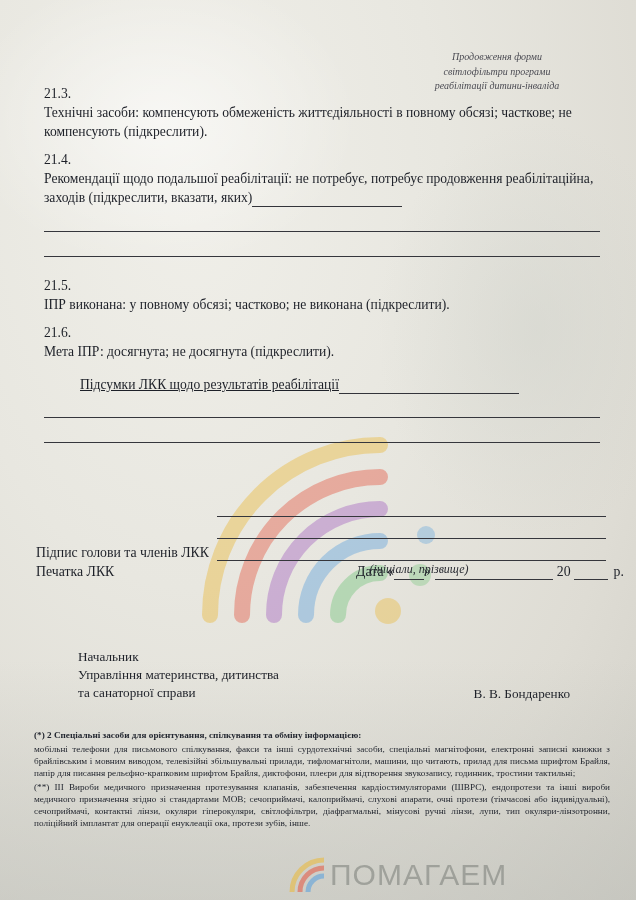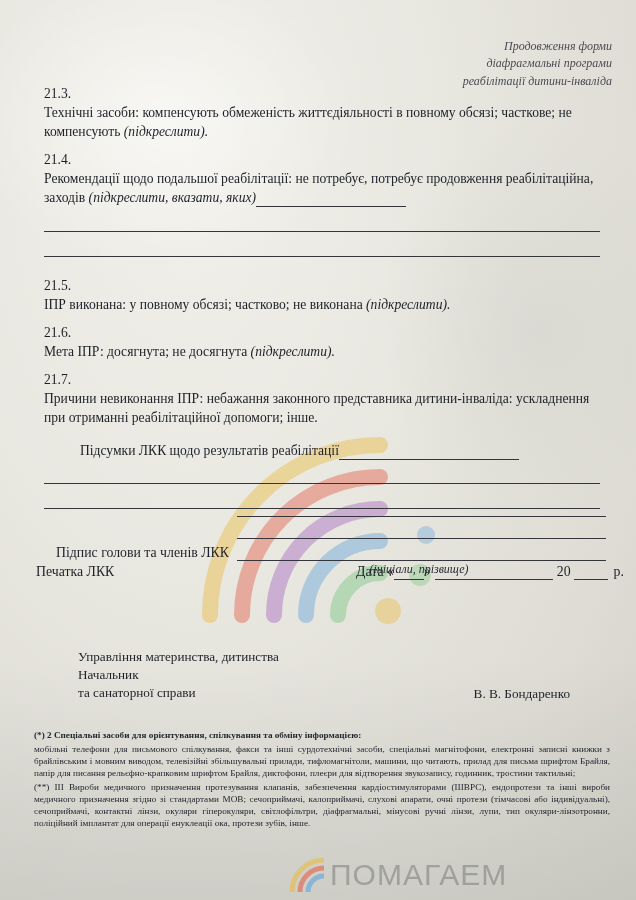--- a/index.html
+++ b/index.html
@@ -76,25 +76,25 @@
 
   .content {
     position: relative;
     z-index: 3;
     padding: 0;
   }
 
   .hdr {
     position: absolute;
     right: 24px;
-    top: 38px;
+    top: 50px;
     width: 230px;
-    text-align: right;
+    text-align: center;
     font-style: italic;
-    font-size: 12px;
+    font-size: 10px;
     line-height: 1.45;
     color: #4a4a52;
   }
 
   .body-text {
     position: absolute;
     left: 44px;
     top: 84px;
     width: 556px;
     font-size: 13.6px;
@@ -109,53 +109,53 @@
     flex-direction: column;
   }
   .num {
     flex: 0 0 auto;
     width: 38px;
     white-space: nowrap;
   }
   .txt {
     flex: 1 1 auto;
   }
-  .it { font-style: italic; }
+  .it { }
 
   .ruleline {
     display: inline-block;
     border-bottom: 1px solid #33343a;
     vertical-align: bottom;
     height: 0.95em;
   }
   .fullrule {
     border-bottom: 1px solid #35363c;
     height: 15px;
     margin: 6px 0 9px 0;
   }
 
   .blockgap { height: 10px; }
 
   .sum-line {
     margin-top: 14px;
     padding-left: 36px;
+    text-decoration: underline;
   }
 
   .sig-block {
     position: absolute;
     left: 36px;
     top: 500px;
     width: 570px;
     font-size: 13.8px;
     color: #1d2028;
   }
   .sig-row {
     display: flex;
     align-items: flex-end;
-    margin-left: 20px;
   }
   .sig-label { flex: 0 0 auto; }
   .sig-rules { flex: 1 1 auto; margin-left: 8px; }
   .sig-rules .r { border-bottom: 1px solid #35363c; height: 21px; }
   .sig-rules .r:first-child { height: 16px; }
   .initials {
     text-align: center;
     font-style: italic;
     font-size: 12px;
     color: #2a2c33;
@@ -240,21 +240,21 @@
         <path d="M20,36 A16,16 0 0,1 36,20" stroke="#5fa3dd"></path>
       </g>
     </svg>
   </div>
   <div class="wm-text">ПОМАГАЕМ</div>
 
   <div class="content">
 
     <div class="hdr">
       <div>Продовження форми</div>
-      <div>діафрагмальні програми</div>
+      <div>світлофільтри програми</div>
       <div>реабілітації дитини-інваліда</div>
     </div>
 
     <div class="body-text">
 
       <div class="item">
         <span class="num">21.3.</span>
         <span class="txt"><span>Технічні засоби: компенсують обмеженість життєдіяльності в повному обсязі; часткове; не компенсують </span><span class="it">(підкреслити).</span></span>
       </div>
 
@@ -270,24 +270,20 @@
       <div class="item">
         <span class="num">21.5.</span>
         <span class="txt"><span>ІПР виконана: у повному обсязі; частково; не виконана </span><span class="it">(підкреслити).</span></span>
       </div>
 
       <div class="item">
         <span class="num">21.6.</span>
         <span class="txt"><span>Мета ІПР: досягнута; не досягнута </span><span class="it">(підкреслити).</span></span>
       </div>
 
-      <div class="item">
-        <span class="num">21.7.</span>
-        <span class="txt">Причини невиконання ІПР: небажання законного представника дитини-інваліда: ускладнення при отриманні реабілітаційної допомоги; інше.</span>
-      </div>
 
       <div class="sum-line">
         <span>Підсумки ЛКК щодо результатів реабілітації</span><span class="ruleline" style="width:180px"></span>
       </div>
       <div class="fullrule" style="margin-top:8px"></div>
       <div class="fullrule"></div>
 
     </div>
 
     <div class="sig-block">
@@ -312,22 +308,22 @@
           <span class="u-sm"></span>
           <span>»</span>
           <span class="u-md"></span>
           <span>20</span>
           <span class="u-xs"></span>
           <span style="margin-left:6px">р.</span>
       </span>
     </div>
 
     <div class="chief">
+      <div>Начальник</div>
       <div>Управління материнства, дитинства</div>
-      <div>Начальник</div>
       <div>та санаторної справи</div>
       <div class="name">В. В. Бондаренко</div>
     </div>
 
     <div class="footnotes">
       <p class="fn-head">(*) 2 Спеціальні засоби для орієнтування, спілкування та обміну інформацією:</p>
       <p>мобільні телефони для письмового спілкування, факси та інші сурдотехнічні засоби, спеціальні магнітофони, електронні записні книжки з брайлівським і мовним виводом, телевізійні збільшувальні прилади, тифломагнітоли, машини, що читають, прилад для письма шрифтом Брайля, папір для писання рельєфно-крапковим шрифтом Брайля, диктофони, плеєри для відтворення звукозапису, годинник, тростини тактильні;</p>
       <p>(**) ІІІ Вироби медичного призначення протезування клапанів, забезпечення кардіостимуляторами (ШВРС), ендопротези та інші вироби медичного призначення згідно зі стандартами МОВ; сечоприймачі, калоприймачі, слухові апарати, очні протези (тімчасові або індивідуальні), сечоприймачі, контактні лінзи, окуляри гіперокуляри, світлофільтри, діафрагмальні, мінусові ручні лінзи, лупи, тип окуляри-лінзотронни, поліційний імплантат для операції енуклеації ока, протези зубів, інше.</p>
     </div>
 

